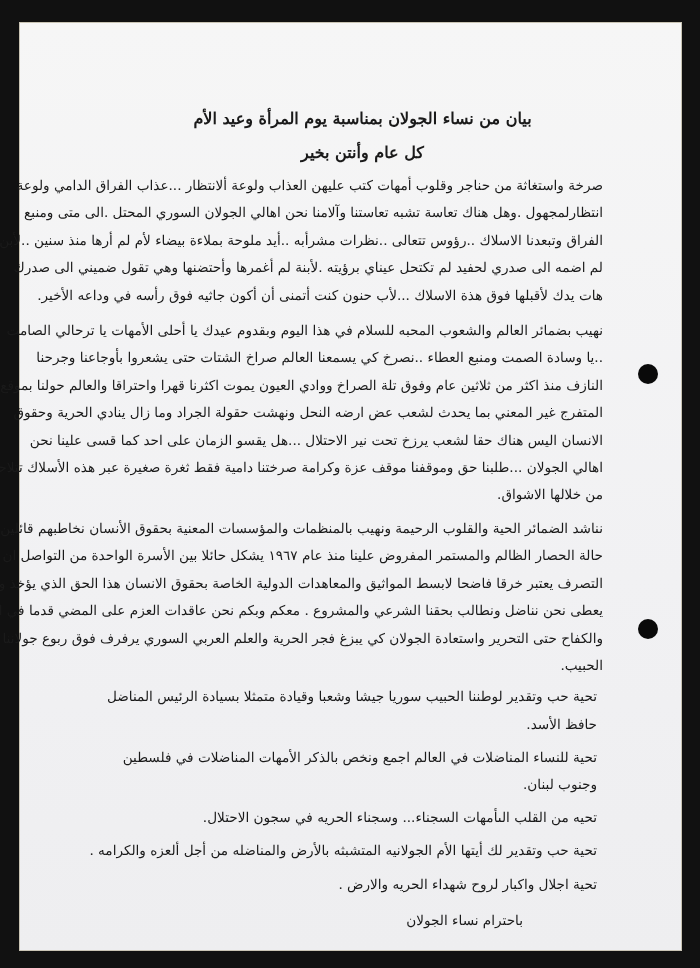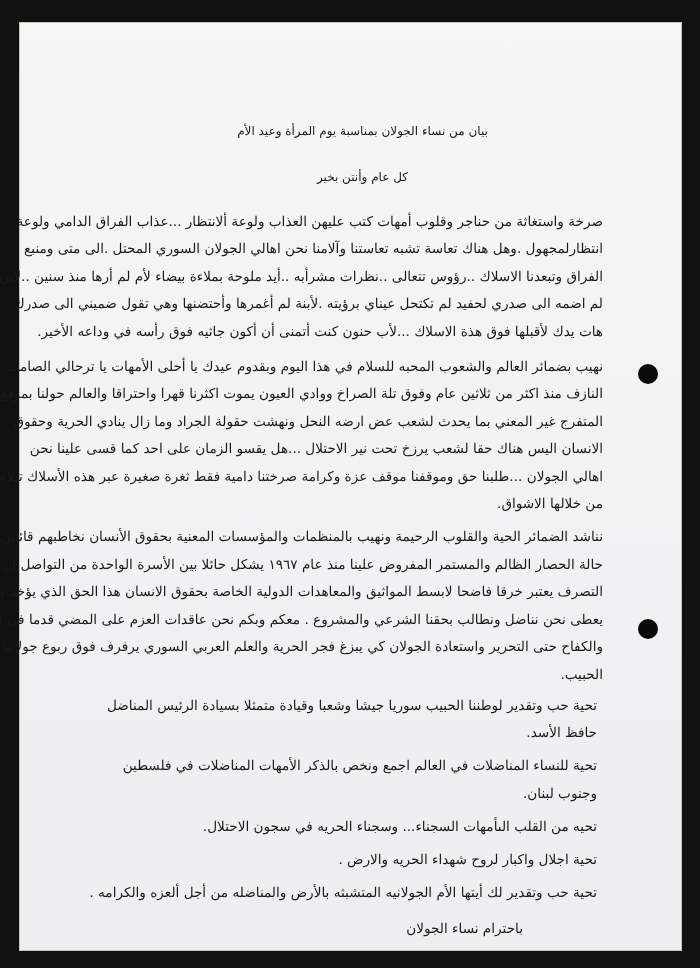--- a/index.html
+++ b/index.html
@@ -29,24 +29,24 @@
     .text {
       position: absolute;
       left: 62px; top: 77px;
       width: 521px;
       direction: rtl;
       color: #1a1a1a;
       font-size: 13.6px;
     }
     .title {
       text-align: center;
-      margin: 16px;
+      margin: 4px;
       line-height: 30px;
-      font-weight: normal;
-      font-size: 12px;
+      font-weight: bold;
+      font-size: 16px;
       padding-left: 40px;
     }
     .para {
       margin: 0;
       text-align: justify;
       text-align-last: right;
       line-height: 27.4px;
     }
     .para.p1 { margin-top: 0px; }
     .para.p2 { margin-top: 8px; }
@@ -85,37 +85,38 @@
     <p class="para p1">
       <span class="line">صرخة واستغاثة من حناجر وقلوب أمهات كتب عليهن العذاب ولوعة ألانتظار ...عذاب الفراق الدامي ولوعة</span>
       <span class="line">انتظارلمجهول .وهل هناك تعاسة تشبه تعاستنا وآلامنا نحن اهالي الجولان السوري المحتل .الى متى ومنبع</span>
       <span class="line">الفراق وتبعدنا الاسلاك ..رؤوس تتعالى ..نظرات مشرأبه ..أيد ملوحة بملاءة بيضاء لأم لم أرها منذ سنين ..لأبن</span>
       <span class="line">لم اضمه الى صدري لحفيد لم تكتحل عيناي برؤيته .لأبنة لم أغمرها وأحتضنها وهي تقول ضميني الى صدرك</span>
       <span class="line last">هات يدك لأقبلها فوق هذة الاسلاك ...لأب حنون كنت أتمنى أن أكون جاثيه فوق رأسه في وداعه الأخير.</span>
     </p>
 
     <p class="para p2">
       <span class="line">نهيب بضمائر العالم والشعوب المحبه للسلام في هذا اليوم وبقدوم عيدك يا أحلى الأمهات يا ترحالي الصامت</span>
+      <span class="line">..يا وسادة الصمت ومنبع العطاء ..نصرخ كي يسمعنا العالم صراخ الشتات حتى يشعروا بأوجاعنا وجرحنا</span>
       <span class="line">النازف منذ اكثر من ثلاثين عام وفوق تلة الصراخ ووادي العيون يموت اكثرنا قهرا واحتراقا والعالم حولنا بموقع</span>
       <span class="line">المتفرج غير المعني بما يحدث لشعب عض ارضه النحل ونهشت حقولة الجراد وما زال ينادي الحرية وحقوق</span>
       <span class="line">الانسان اليس هناك حقا لشعب يرزخ تحت نير الاحتلال ...هل يقسو الزمان على احد كما قسى علينا نحن</span>
       <span class="line">اهالي الجولان ...طلبنا حق وموقفنا موقف عزة وكرامة صرختنا دامية فقط ثغرة صغيرة عبر هذه الأسلاك تتلاحم</span>
       <span class="line last">من خلالها الاشواق.</span>
     </p>
 
     <p class="para p3">
       <span class="line">نناشد الضمائر الحية والقلوب الرحيمة ونهيب بالمنظمات والمؤسسات المعنية بحقوق الأنسان نخاطبهم قائلين ان</span>
       <span class="line">حالة الحصار الظالم والمستمر المفروض علينا منذ عام ١٩٦٧ يشكل حائلا بين الأسرة الواحدة من التواصل ان هذا</span>
       <span class="line">التصرف يعتبر خرقا فاضحا لابسط المواثيق والمعاهدات الدولية الخاصة بحقوق الانسان هذا الحق الذي يؤخذ ولا</span>
       <span class="line">يعطى نحن نناضل ونطالب بحقنا الشرعي والمشروع . معكم وبكم نحن عاقدات العزم على المضي قدما في النضال</span>
       <span class="line">والكفاح حتى التحرير واستعادة الجولان كي يبزغ فجر الحرية والعلم العربي السوري يرفرف فوق ربوع جولاننا</span>
       <span class="line last">الحبيب.</span>
     </p>
 
     <p class="greet g1">تحية حب وتقدير لوطننا الحبيب سوريا جيشا وشعبا وقيادة متمثلا بسيادة الرئيس المناضل حافظ الأسد.</p>
     <p class="greet">تحية للنساء المناضلات في العالم اجمع ونخص بالذكر الأمهات المناضلات في فلسطين وجنوب لبنان.</p>
     <p class="greet">تحيه من القلب الىأمهات السجناء... وسجناء الحريه في سجون الاحتلال.</p>
+    <p class="greet">تحية حب وتقدير لك أيتها الأم الجولانيه المتشبثه بالأرض والمناضله من أجل ألعزه والكرامه .</p>
     <p class="greet">تحية اجلال واكبار لروح شهداء الحريه والارض .</p>
-    <p class="greet">تحية حب وتقدير لك أيتها الأم الجولانيه المتشبثه بالأرض والمناضله من أجل ألعزه والكرامه .</p>
 
     <p class="signoff">باحترام نساء الجولان</p>
   </div>
 </div>
 
 </body></html>

